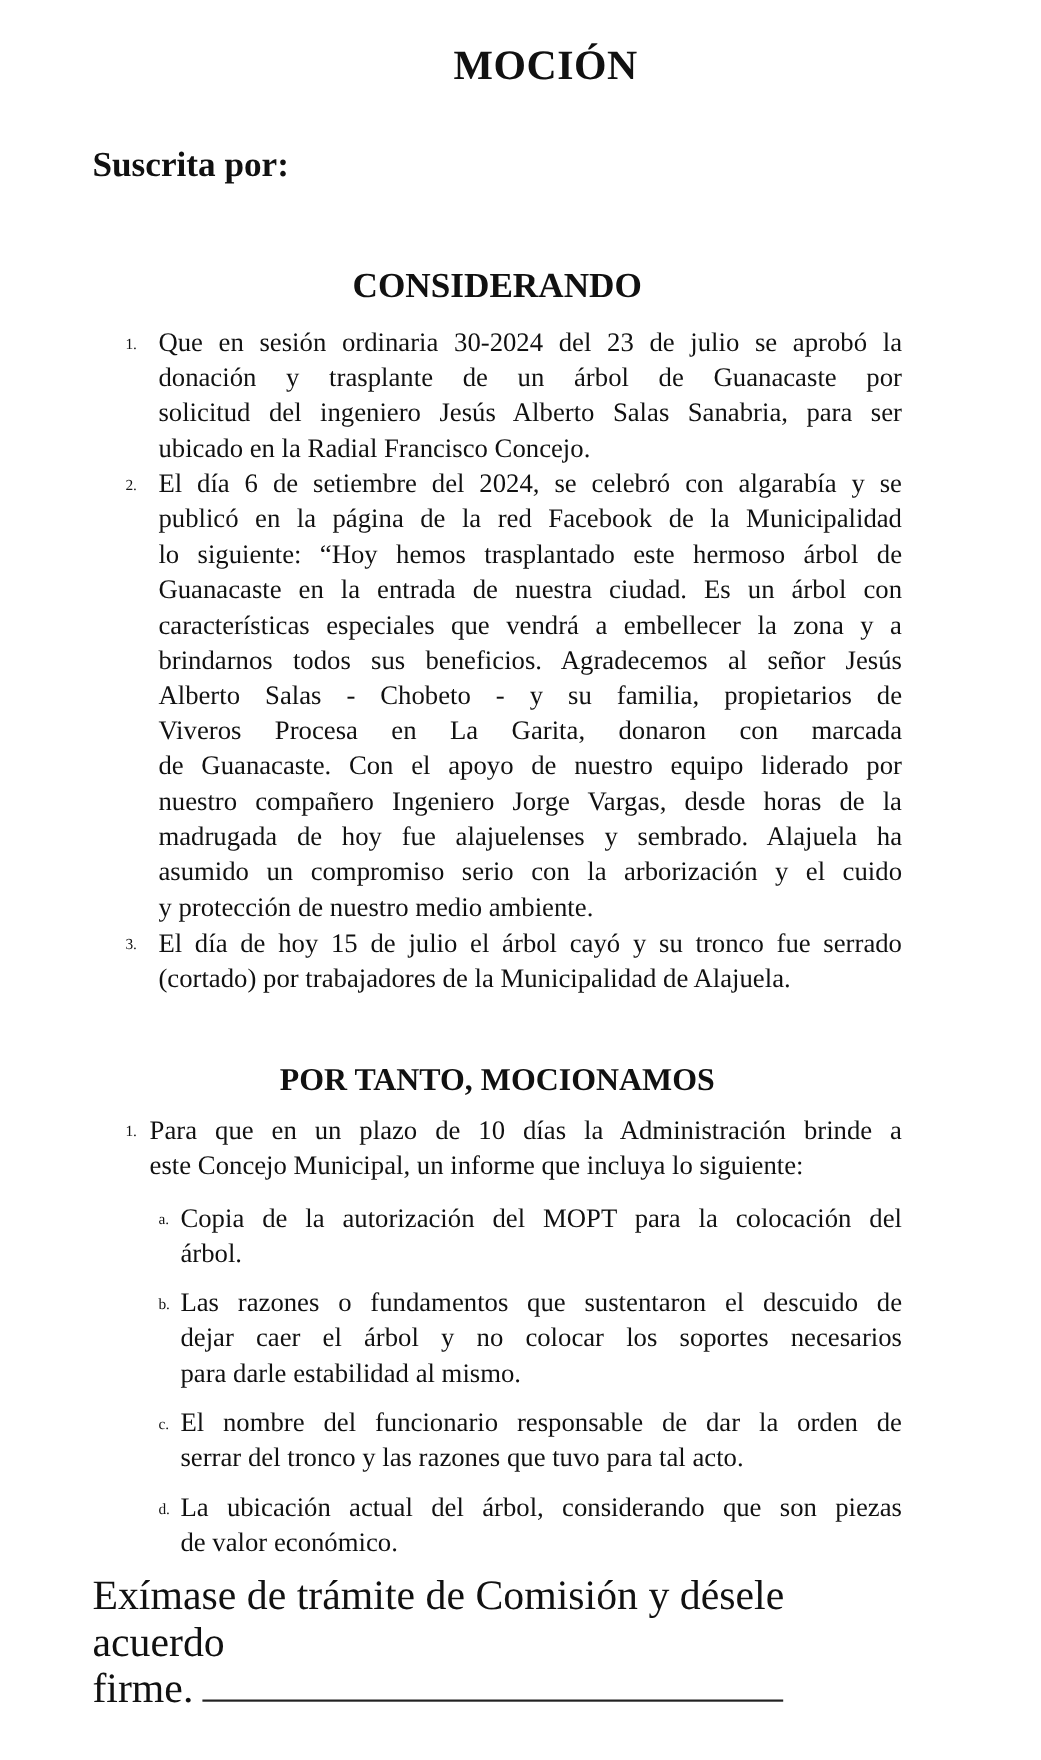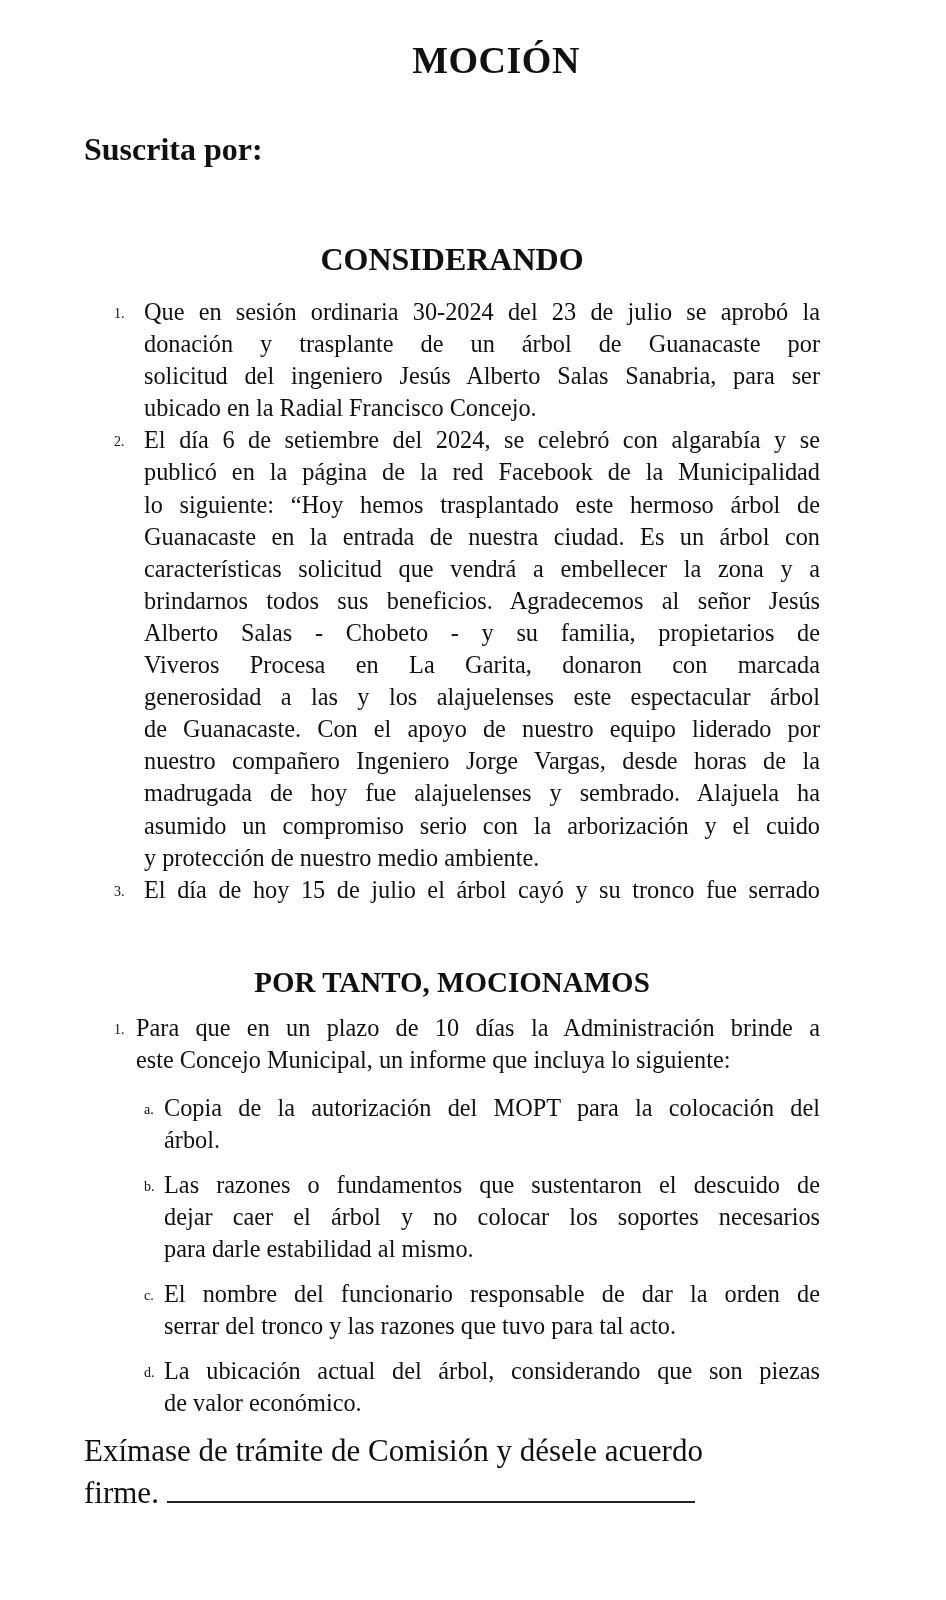--- a/index.html
+++ b/index.html
@@ -21,21 +21,21 @@
   .line.last { text-align-last: left; }
   .considerando { left: 114px; top: 296px; width: 706px; }
   .considerando .item { padding-left: 30px; }
   .considerando .marker { left: 0; }
   .mocionamos { left: 114px; top: 1012px; width: 706px; }
   .mocionamos .item { padding-left: 22px; }
   .mocionamos .marker { left: 0; }
   .sub { position: absolute; left: 144px; width: 676px; font-size: 24.3px; line-height: 32.1px; }
   .sub .item { padding-left: 20px; }
   .sub .marker { left: 0; font-size: 14px; }
-  .closing { position: absolute; left: 84px; top: 1430px; font-size: 31px; line-height: 42px; width: 740px; }
+  .closing { position: absolute; left: 84px; top: 1430px; font-size: 38px; line-height: 42px; width: 740px; }
   .sig-line { display: inline-block; width: 528px; border-bottom: 2px solid #222; height: 26px; vertical-align: baseline; margin-left: 8px; }
 </style>
 </head>
 <body>
 
 <div class="page">
 
   <div class="title">MOCIÓN</div>
   <div class="subhead">Suscrita por:</div>
 
@@ -48,34 +48,34 @@
       <span class="line">donación y trasplante de un árbol de Guanacaste por</span>
       <span class="line">solicitud del ingeniero Jesús Alberto Salas Sanabria, para ser</span>
       <span class="line last">ubicado en la Radial Francisco Concejo.</span>
     </div>
     <div class="item">
       <span class="marker">2.</span>
       <span class="line">El día 6 de setiembre del 2024, se celebró con algarabía y se</span>
       <span class="line">publicó en la página de la red Facebook de la Municipalidad</span>
       <span class="line">lo siguiente: “Hoy hemos trasplantado este hermoso árbol de</span>
       <span class="line">Guanacaste en la entrada de nuestra ciudad. Es un árbol con</span>
-      <span class="line">características solicitud que vendrá a embellecer la zona y a</span>
+      <span class="line">características especiales que vendrá a embellecer la zona y a</span>
       <span class="line">brindarnos todos sus beneficios. Agradecemos al señor Jesús</span>
       <span class="line">Alberto Salas - Chobeto - y su familia, propietarios de</span>
       <span class="line">Viveros Procesa en La Garita, donaron con marcada</span>
-      <span class="line">generosidad a las y los alajuelenses este espectacular árbol</span>
       <span class="line">de Guanacaste. Con el apoyo de nuestro equipo liderado por</span>
       <span class="line">nuestro compañero Ingeniero Jorge Vargas, desde horas de la</span>
       <span class="line">madrugada de hoy fue alajuelenses y sembrado. Alajuela ha</span>
       <span class="line">asumido un compromiso serio con la arborización y el cuido</span>
       <span class="line last">y protección de nuestro medio ambiente.</span>
     </div>
     <div class="item">
       <span class="marker">3.</span>
       <span class="line">El día de hoy 15 de julio el árbol cayó y su tronco fue serrado</span>
+      <span class="line last">(cortado) por trabajadores de la Municipalidad de Alajuela.</span>
     </div>
   </div>
 
   <div class="section sec2">POR TANTO, MOCIONAMOS</div>
 
   <div class="list mocionamos">
     <div class="item">
       <span class="marker">1.</span>
       <span class="line">Para que en un plazo de 10 días la Administración brinde a</span>
       <span class="line last">este Concejo Municipal, un informe que incluya lo siguiente:</span>

